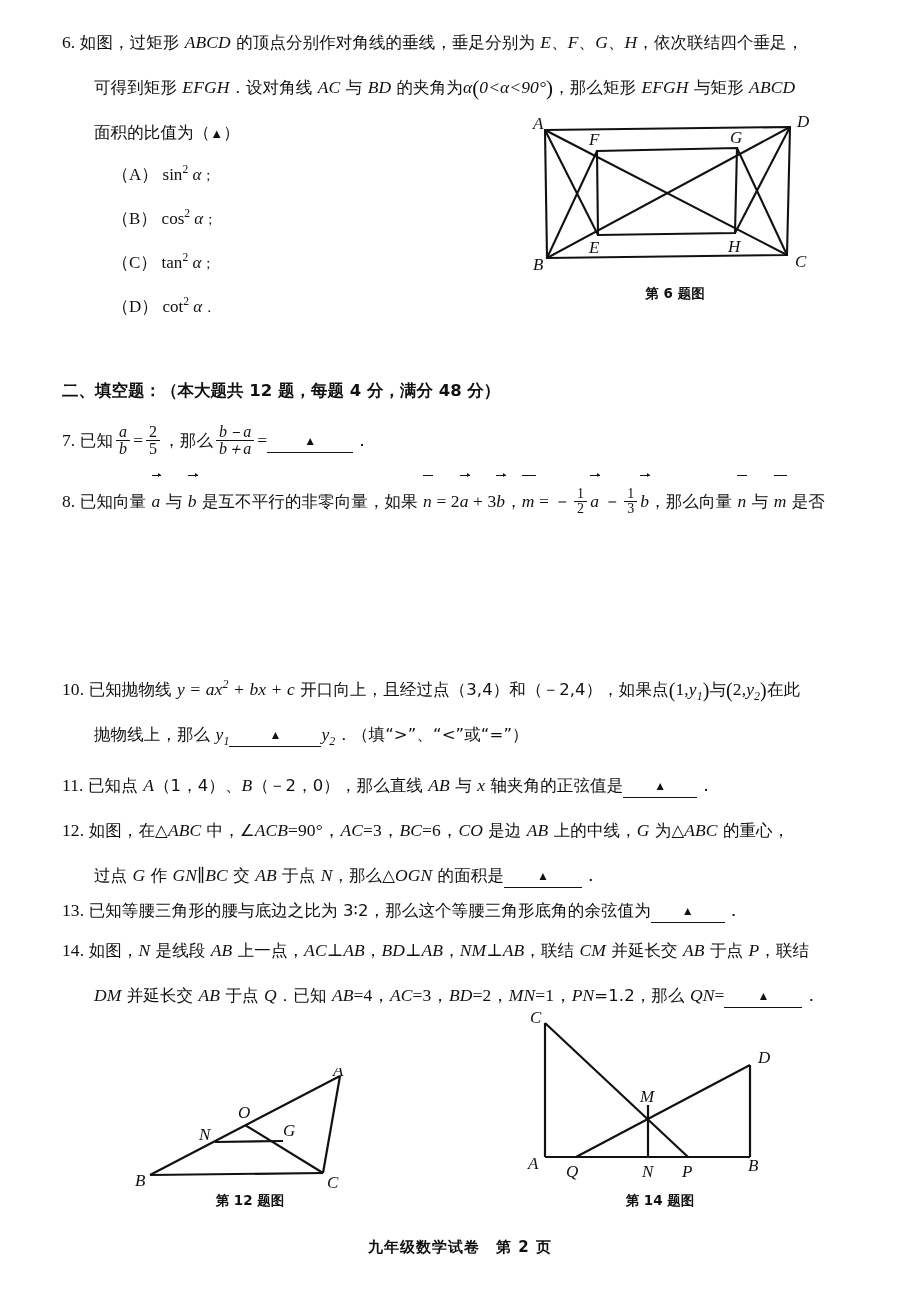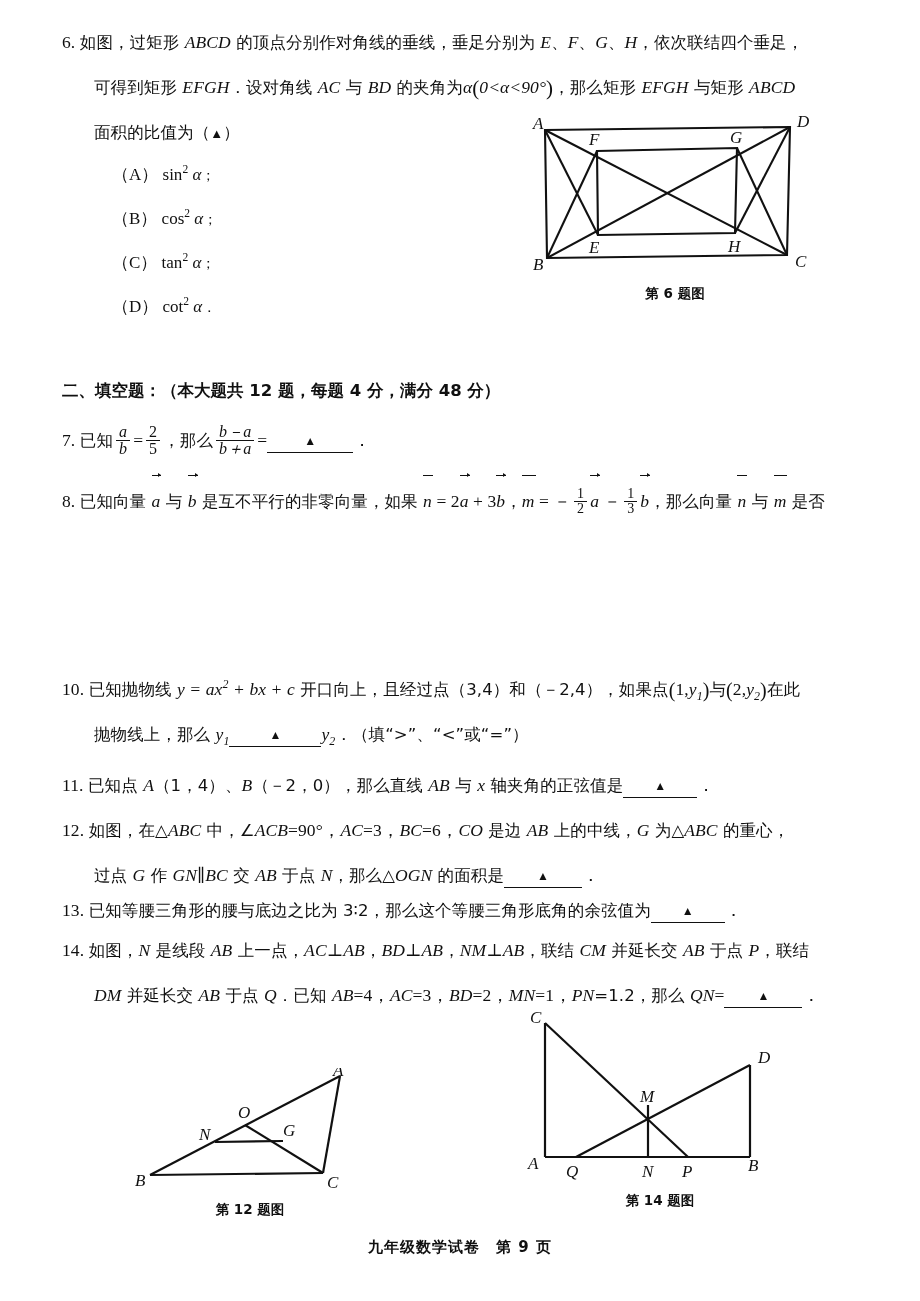--- a/index.html
+++ b/index.html
@@ -256,21 +256,21 @@
 
       <line x1="80" y1="74" x2="148" y2="73" stroke="#111" stroke-width="2.2"></line>
       <text x="198" y="8">A</text>
       <text x="0" y="118">B</text>
       <text x="192" y="120">C</text>
       <text x="103" y="50">O</text>
       <text x="64" y="72">N</text>
       <text x="148" y="68">G</text>
     </svg>
   </div>
-  <div class="fig-cap" style="left:160px; top:1192px; width:180px;margin-top:9px;">第 12 题图</div>
+  <div class="fig-cap" style="left:160px; top:1192px; width:180px;">第 12 题图</div>
 
   <div class="figure" style="left:520px; top:1005px;">
     <svg width="270" height="185" viewBox="0 0 270 185">
 
       <line x1="25" y1="152" x2="230" y2="152" stroke="#111" stroke-width="2.2"></line>
 
       <line x1="25" y1="152" x2="25" y2="18" stroke="#111" stroke-width="2.2"></line>
 
       <line x1="230" y1="152" x2="230" y2="60" stroke="#111" stroke-width="2.2"></line>
 
@@ -284,15 +284,15 @@
       <text x="8" y="164">A</text>
       <text x="228" y="166">B</text>
       <text x="120" y="97">M</text>
       <text x="122" y="172">N</text>
       <text x="162" y="172">P</text>
       <text x="46" y="172">Q</text>
     </svg>
   </div>
   <div class="fig-cap" style="left:570px; top:1192px; width:180px;">第 14 题图</div>
 
-  <div class="footer" style="top:1238px;">九年级数学试卷　第 9 页</div>
+  <div class="footer" style="top:1238px;">九年级数学试卷　第 2 页</div>
 
 </div>
 
 </body></html>

